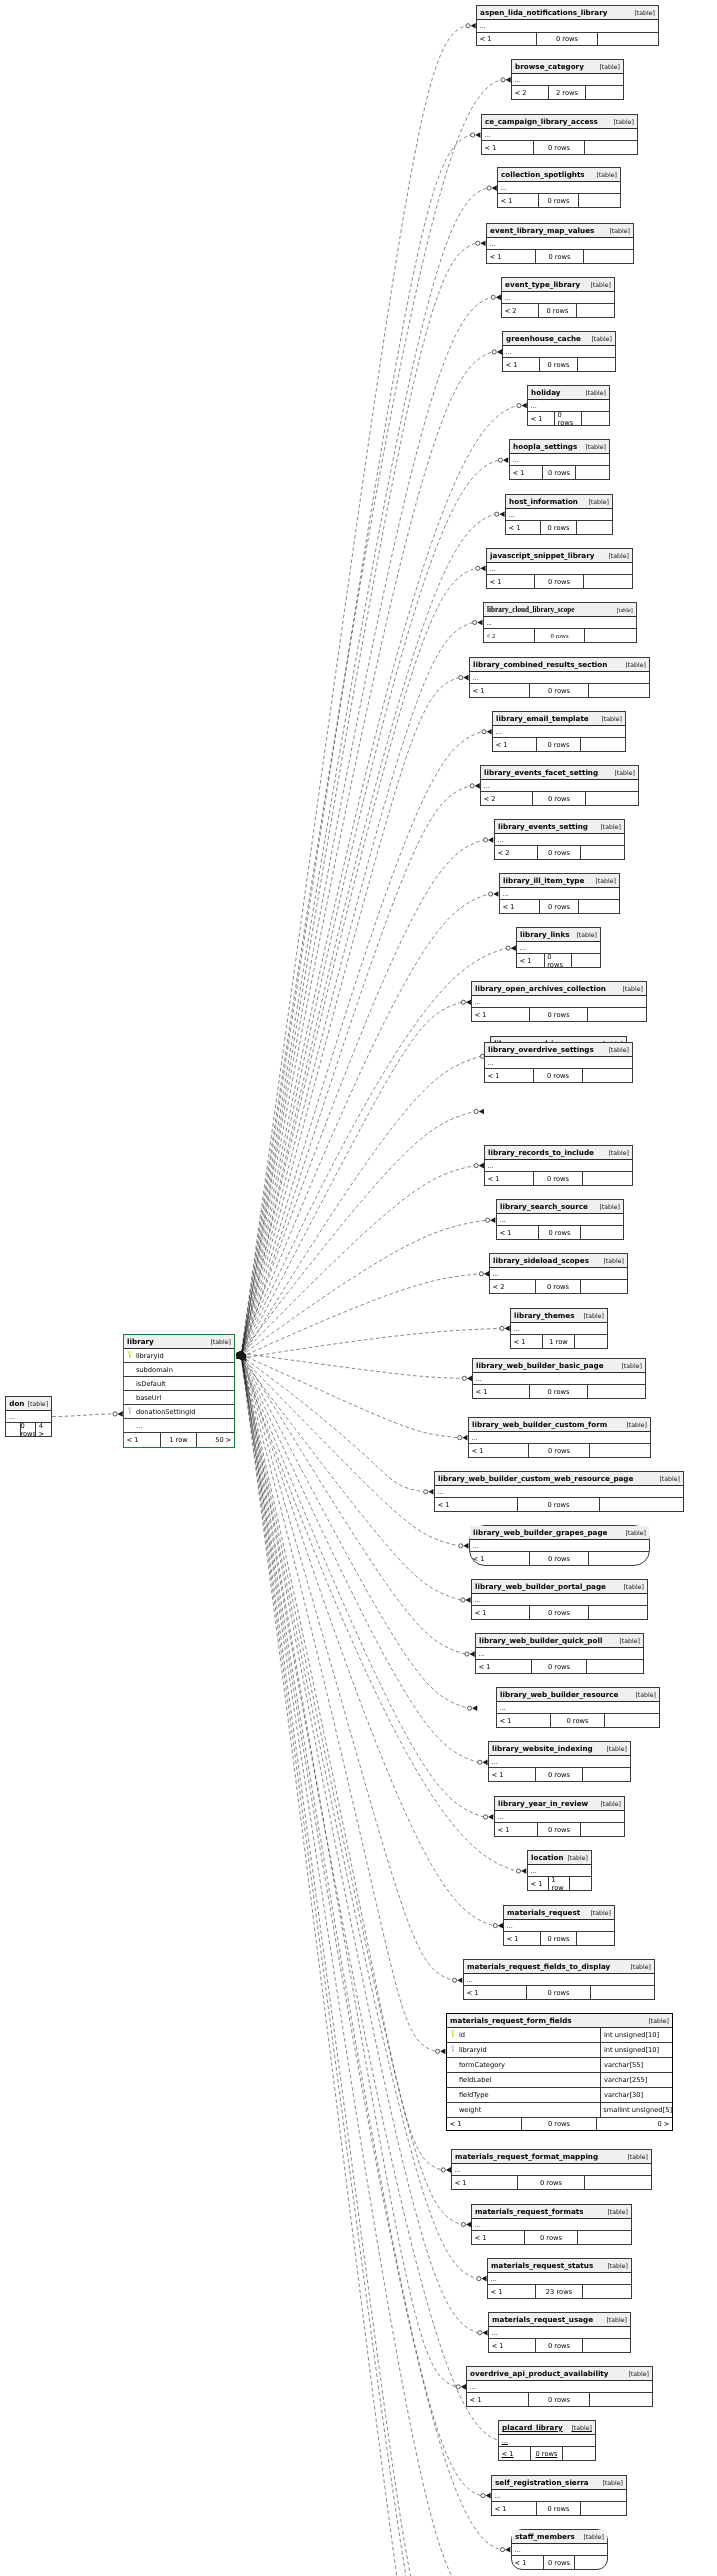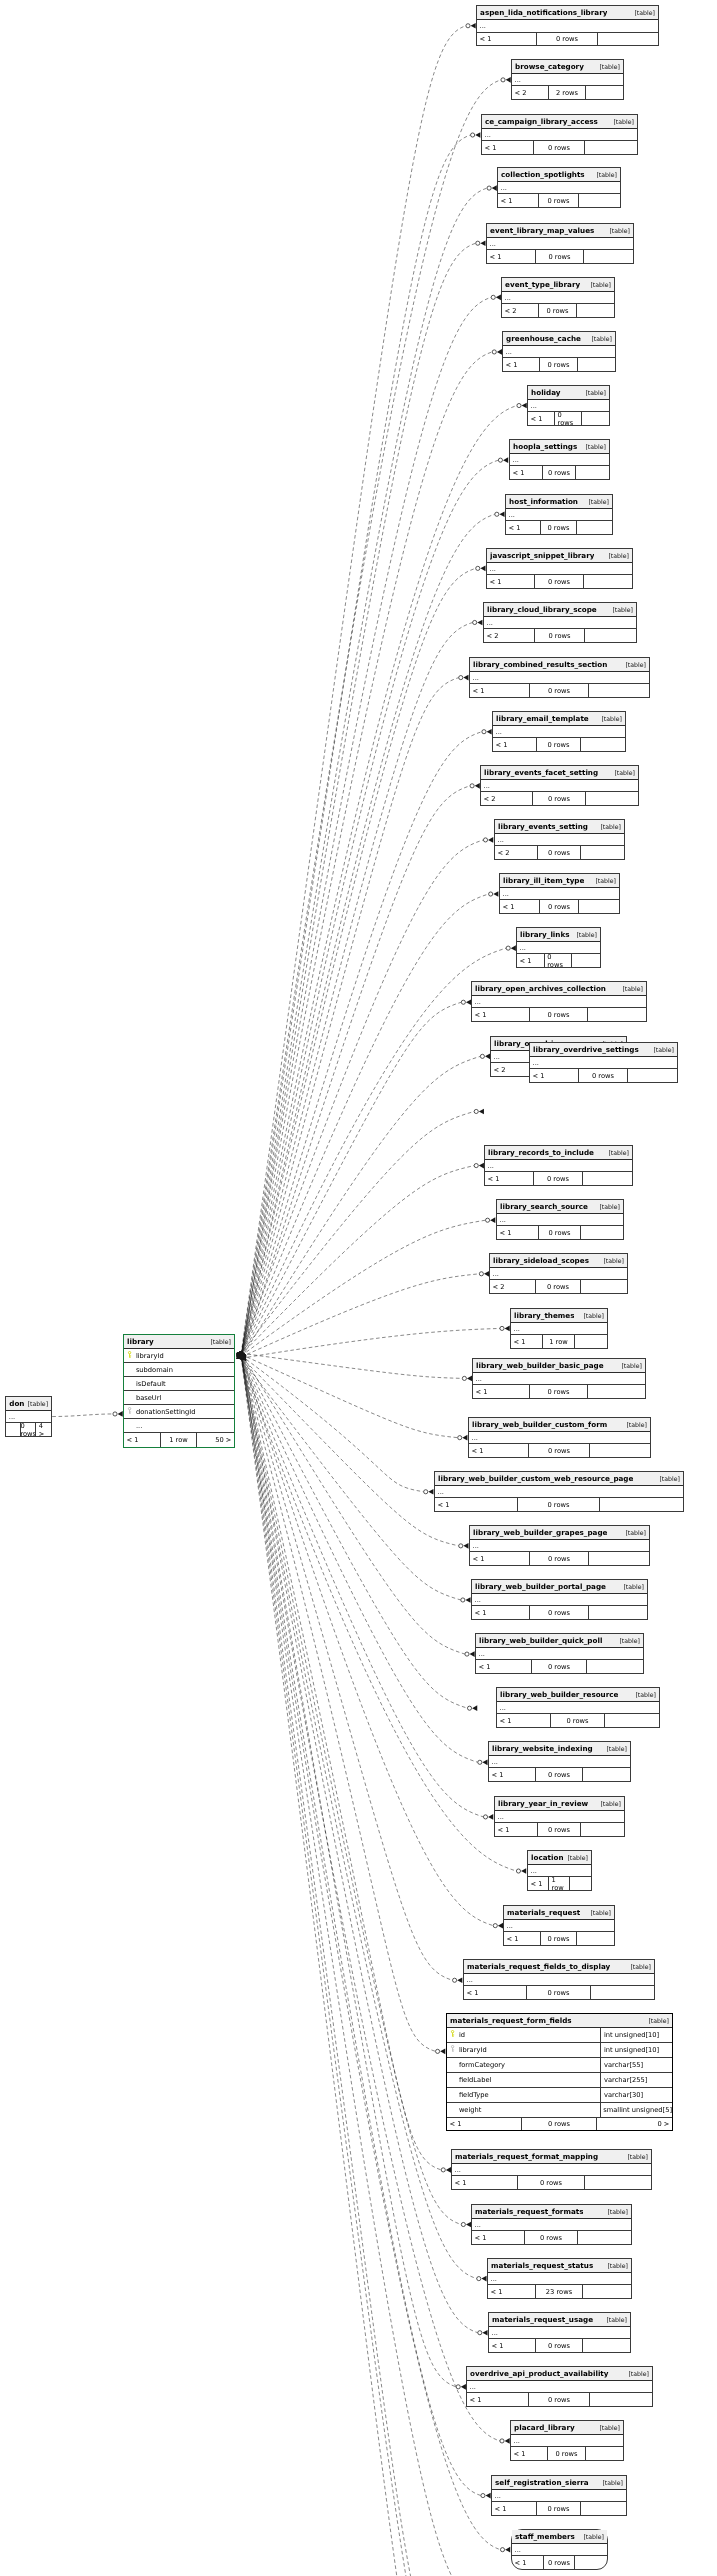--- a/index.html
+++ b/index.html
@@ -521,21 +521,21 @@
         <span class="tbl-name">javascript_snippet_library</span>
         <span class="tbl-tag">[table]</span>
       </div>
       <div class="tbl-row">...</div>
       <div class="tbl-footer">
         <div class="fcell">&lt; 1</div>
         <div class="fcell fmid">0 rows</div>
         <div class="fcell fright"></div>
       </div>
     </div>
-    <div class="table-box" style="left: 483px; top: 602px; width: 154px;">
+    <div class="table-box" style="left: 483px; top: 602px; width: 154px; font-family: Liberation Serif, serif;">
       <div class="tbl-header">
         <span class="tbl-name">library_cloud_library_scope</span>
         <span class="tbl-tag">[table]</span>
       </div>
       <div class="tbl-row">...</div>
       <div class="tbl-footer">
         <div class="fcell">&lt; 2</div>
         <div class="fcell fmid">0 rows</div>
         <div class="fcell fright"></div>
       </div>
@@ -629,21 +629,21 @@
         <span class="tbl-name">library_overdrive_scope</span>
         <span class="tbl-tag">[table]</span>
       </div>
       <div class="tbl-row">...</div>
       <div class="tbl-footer">
         <div class="fcell">&lt; 2</div>
         <div class="fcell fmid">0 rows</div>
         <div class="fcell fright"></div>
       </div>
     </div>
-    <div class="table-box" style="left: 484px; top: 1042px; width: 149px; margin-left: 45px;">
+    <div class="table-box" style="left: 484px; top: 1042px; width: 149px;">
       <div class="tbl-header">
         <span class="tbl-name">library_overdrive_settings</span>
         <span class="tbl-tag">[table]</span>
       </div>
       <div class="tbl-row">...</div>
       <div class="tbl-footer">
         <div class="fcell">&lt; 1</div>
         <div class="fcell fmid">0 rows</div>
         <div class="fcell fright"></div>
       </div>
@@ -725,21 +725,21 @@
         <span class="tbl-name">library_web_builder_custom_web_resource_page</span>
         <span class="tbl-tag">[table]</span>
       </div>
       <div class="tbl-row">...</div>
       <div class="tbl-footer">
         <div class="fcell">&lt; 1</div>
         <div class="fcell fmid">0 rows</div>
         <div class="fcell fright"></div>
       </div>
     </div>
-    <div class="table-box" style="left: 469px; top: 1525px; width: 181px;">
+    <div class="table-box" style="left: 469px; top: 1525px; width: 181px; border-radius: 16px;">
       <div class="tbl-header">
         <span class="tbl-name">library_web_builder_grapes_page</span>
         <span class="tbl-tag">[table]</span>
       </div>
       <div class="tbl-row">...</div>
       <div class="tbl-footer">
         <div class="fcell">&lt; 1</div>
         <div class="fcell fmid">0 rows</div>
         <div class="fcell fright"></div>
       </div>
@@ -893,21 +893,21 @@
         <span class="tbl-name">overdrive_api_product_availability</span>
         <span class="tbl-tag">[table]</span>
       </div>
       <div class="tbl-row">...</div>
       <div class="tbl-footer">
         <div class="fcell">&lt; 1</div>
         <div class="fcell fmid">0 rows</div>
         <div class="fcell fright"></div>
       </div>
     </div>
-    <div class="table-box" style="left: 510px; top: 2420px; width: 114px;">
+    <div class="table-box" style="left: 498px; top: 2420px; width: 98px; text-decoration: underline;">
       <div class="tbl-header">
         <span class="tbl-name">placard_library</span>
         <span class="tbl-tag">[table]</span>
       </div>
       <div class="tbl-row">...</div>
       <div class="tbl-footer">
         <div class="fcell">&lt; 1</div>
         <div class="fcell fmid">0 rows</div>
         <div class="fcell fright"></div>
       </div>

